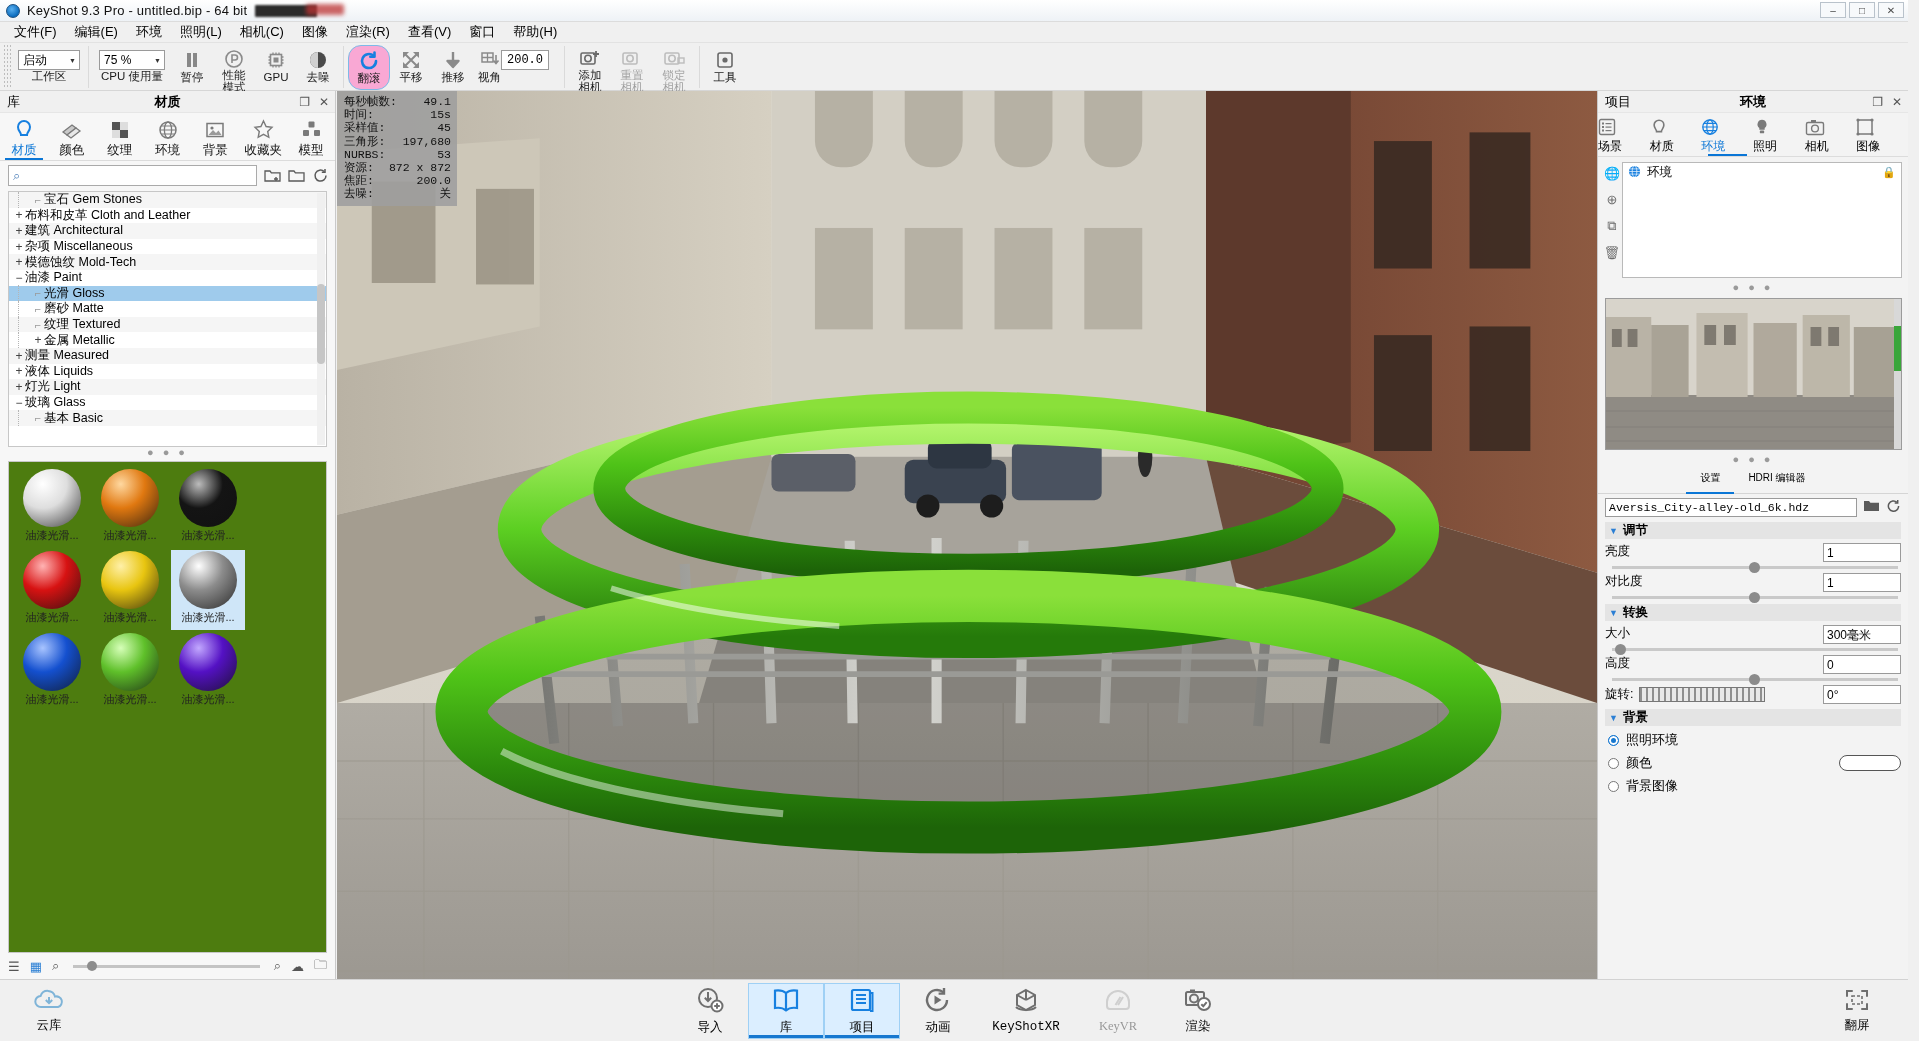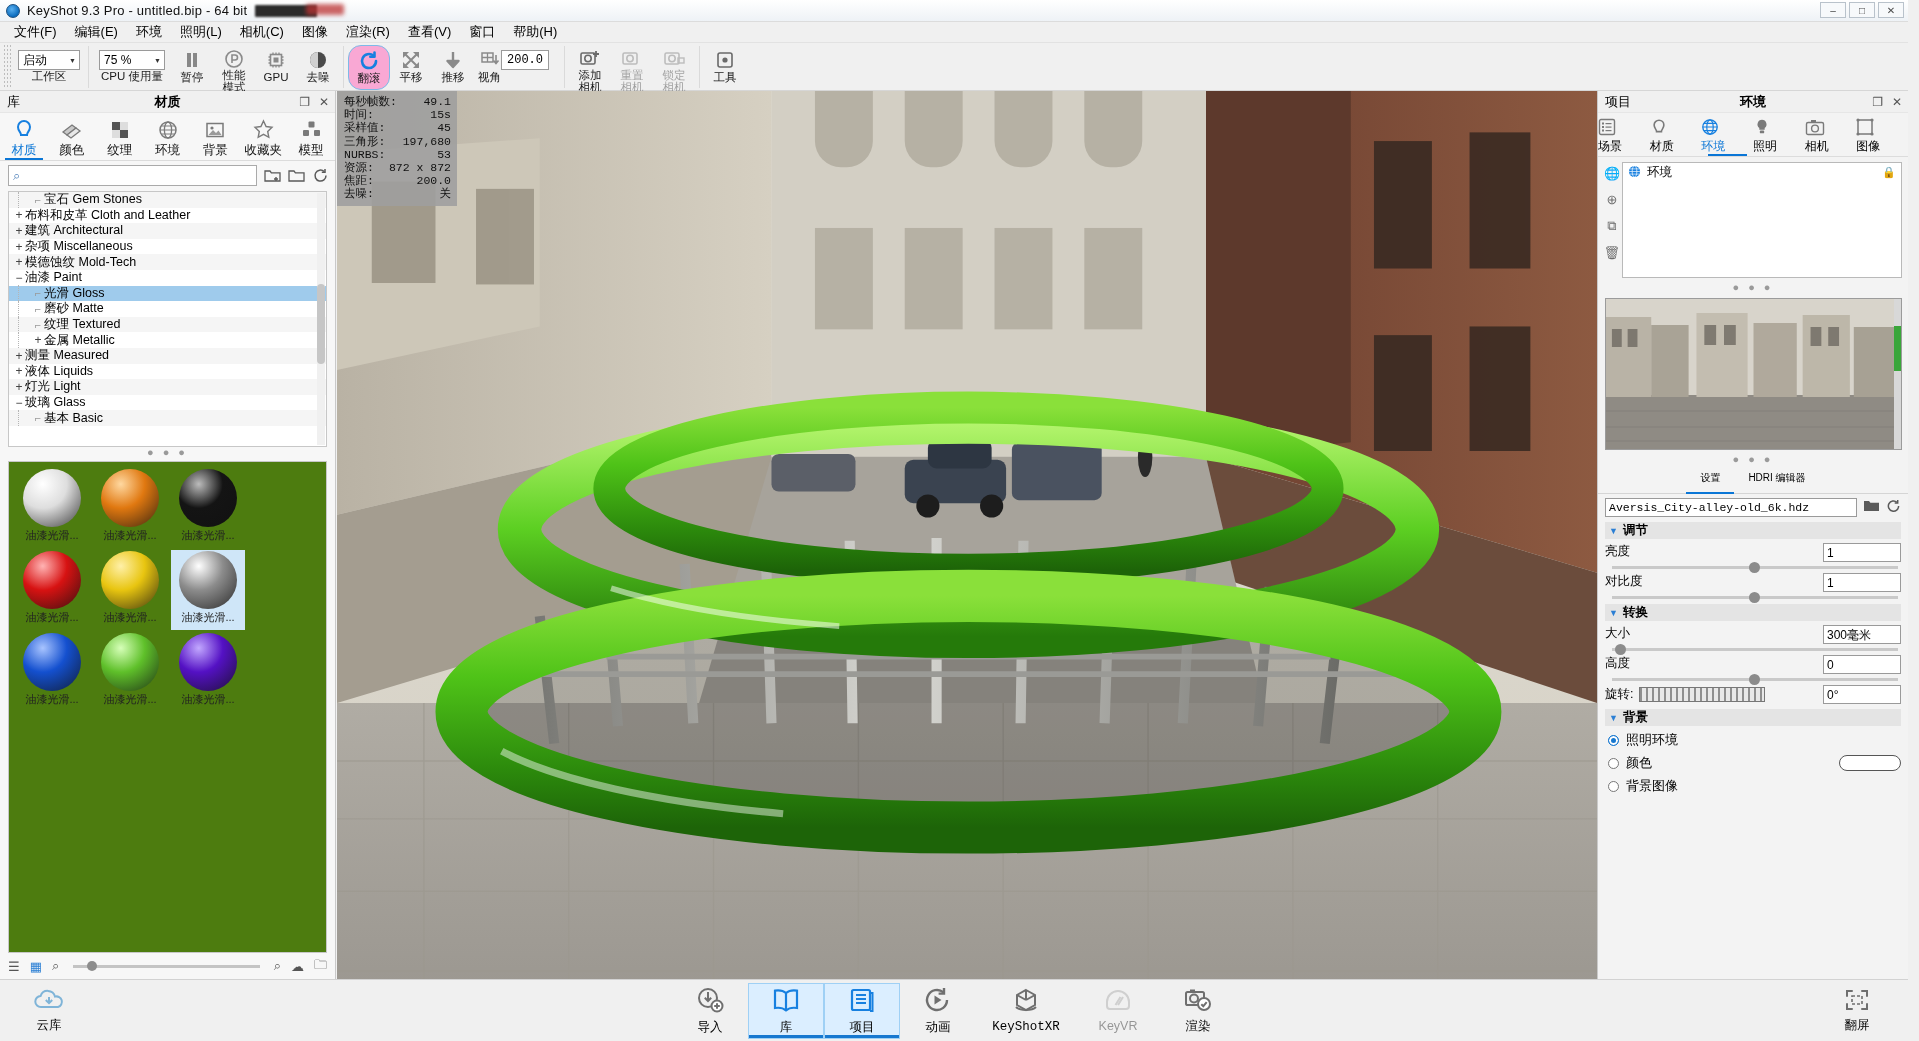--- a/index.html
+++ b/index.html
@@ -990,21 +990,21 @@
         <span class="bl" style="font-family:'Liberation Mono', monospace;">KeyShotXR</span>
       </div>
       <div class="bbtn dim" style="width:84px;">
         <span>
           <svg width="30" height="26" viewBox="0 0 30 26">
               <path d="M4 14a11 11 0 0122 0v4a3 3 0 01-3 3H7a3 3 0 01-3-3z" fill="none" stroke="#9a9a9a" stroke-width="2"></path>
               <path d="M17.5 9l-5 8" stroke="#9a9a9a" stroke-width="2"></path>
               <path d="M20 9l-5 8" stroke="#9a9a9a" stroke-width="2"></path>
             </svg>
         </span>
-        <span class="bl" style="font-family:Liberation Sans, sans-serif;">KeyVR</span>
+        <span class="bl" style="font-family:Liberation Serif, serif;">KeyVR</span>
       </div>
       <div class="bbtn">
         <span>
           <svg width="30" height="26" viewBox="0 0 30 26">
               <rect x="3" y="5" width="18" height="13" rx="1.6" fill="none" stroke="#6f6f6f" stroke-width="2"></rect>
               <circle cx="11" cy="11.5" r="4" fill="none" stroke="#6f6f6f" stroke-width="2"></circle>
               <rect x="7" y="2.5" width="5" height="2.6" fill="#6f6f6f"></rect>
               <circle cx="21" cy="17" r="6" fill="#fff" stroke="#6f6f6f" stroke-width="2"></circle>
               <path d="M18.3 17.2l2 2 3.4-4" fill="none" stroke="#6f6f6f" stroke-width="2"></path>
             </svg>

